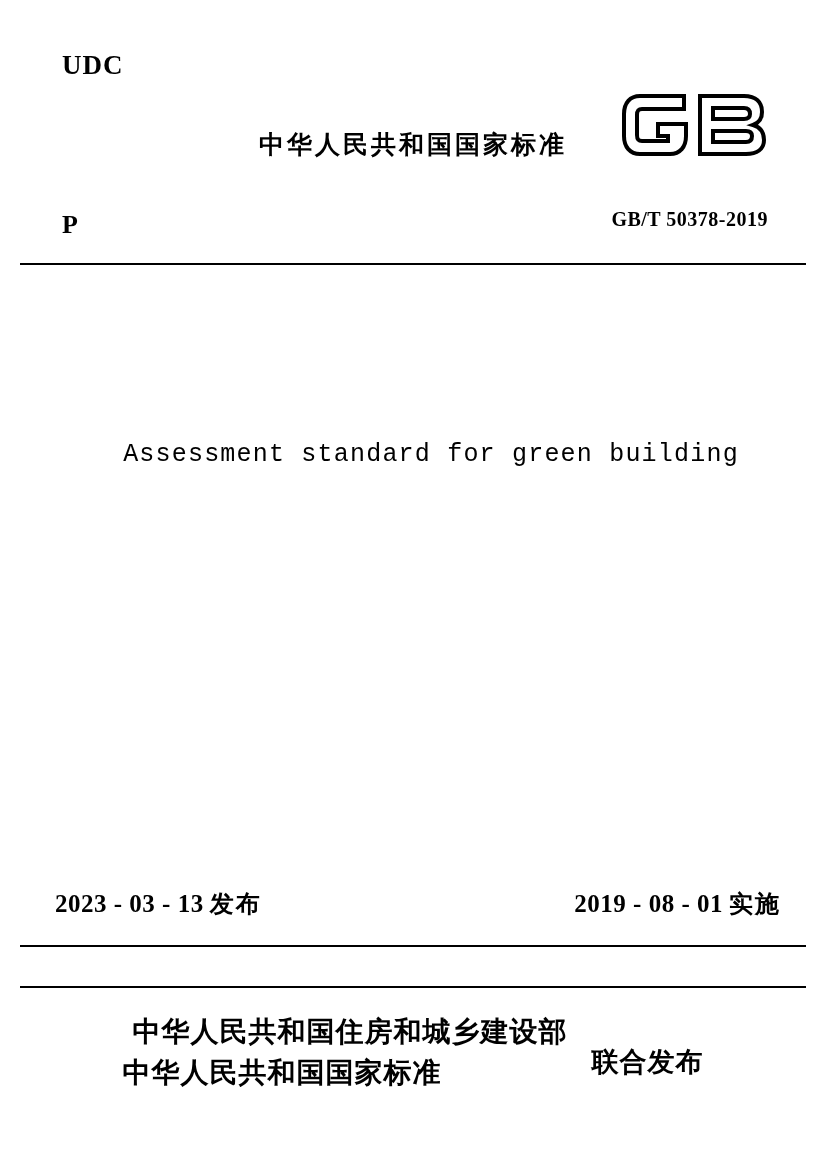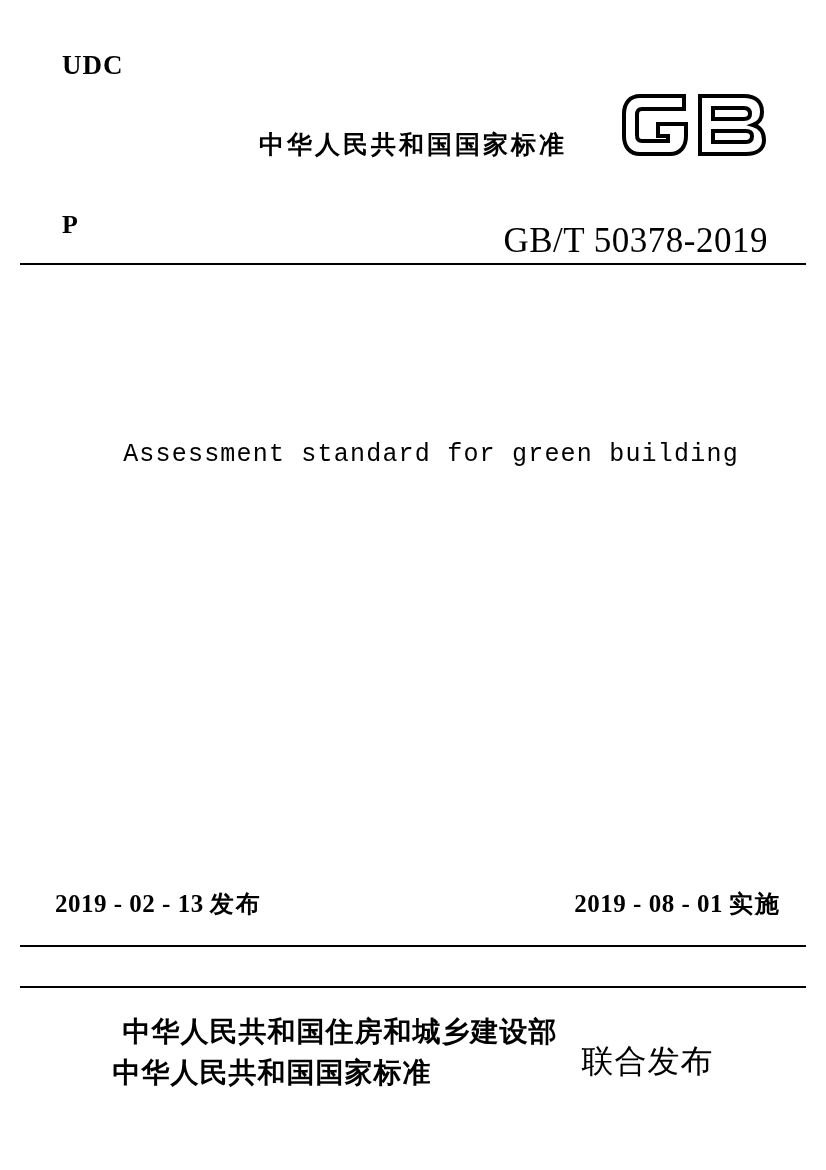--- a/index.html
+++ b/index.html
@@ -59,24 +59,24 @@
     left: 62px;
     top: 210px;
     font-family: "Liberation Serif", serif;
     font-weight: bold;
     font-size: 26px;
   }
 
   .std-number {
     position: absolute;
     right: 58px;
-    top: 221px;
-    font-family: "Liberation Serif", serif;
-    font-weight: normal;
-    font-size: 35px;
+    top: 208px;
+    font-family: "Liberation Serif", serif;
+    font-weight: bold;
+    font-size: 20px;
     letter-spacing: 0.5px;
   }
 
   .rule {
     position: absolute;
     left: 20px;
     right: 20px;
     height: 0;
     border-top: 2px solid #000;
   }
@@ -154,22 +154,22 @@
   }
   .pub-line-1 { letter-spacing: 1px; margin-left: 10px; }
   .pub-line-2 {
     letter-spacing: 1px;
     display: flex;
     justify-content: space-between;
     width: 100%;
   }
   .pub-joint {
     font-family: "DejaVu Sans", sans-serif;
-    font-weight: normal;
-    font-size: 32px;
+    font-weight: bold;
+    font-size: 27px;
     letter-spacing: 1px;
     margin-left: 24px;
     padding-top: 18px;
   }
 </style>
 </head>
 <body>
 
 <div class="page">
 
@@ -190,21 +190,21 @@
 
   <div class="std-class">P</div>
   <div class="std-number">GB/T 50378-2019</div>
 
   <div class="rule rule-top"></div>
 
   <div class="title-en">Assessment standard for green building</div>
 
   <div class="date-row">
     <div class="date-item">
-      <span class="d-num">2019 - 02 - 13</span>
+      <span class="d-num">2023 - 03 - 13</span>
       <span class="d-word">发布</span>
     </div>
     <div class="date-item">
       <span class="d-num">2019 - 08 - 01</span>
       <span class="d-word">实施</span>
     </div>
   </div>
 
   <div class="rule rule-bottom-1"></div>
   <div class="rule rule-bottom-2"></div>

